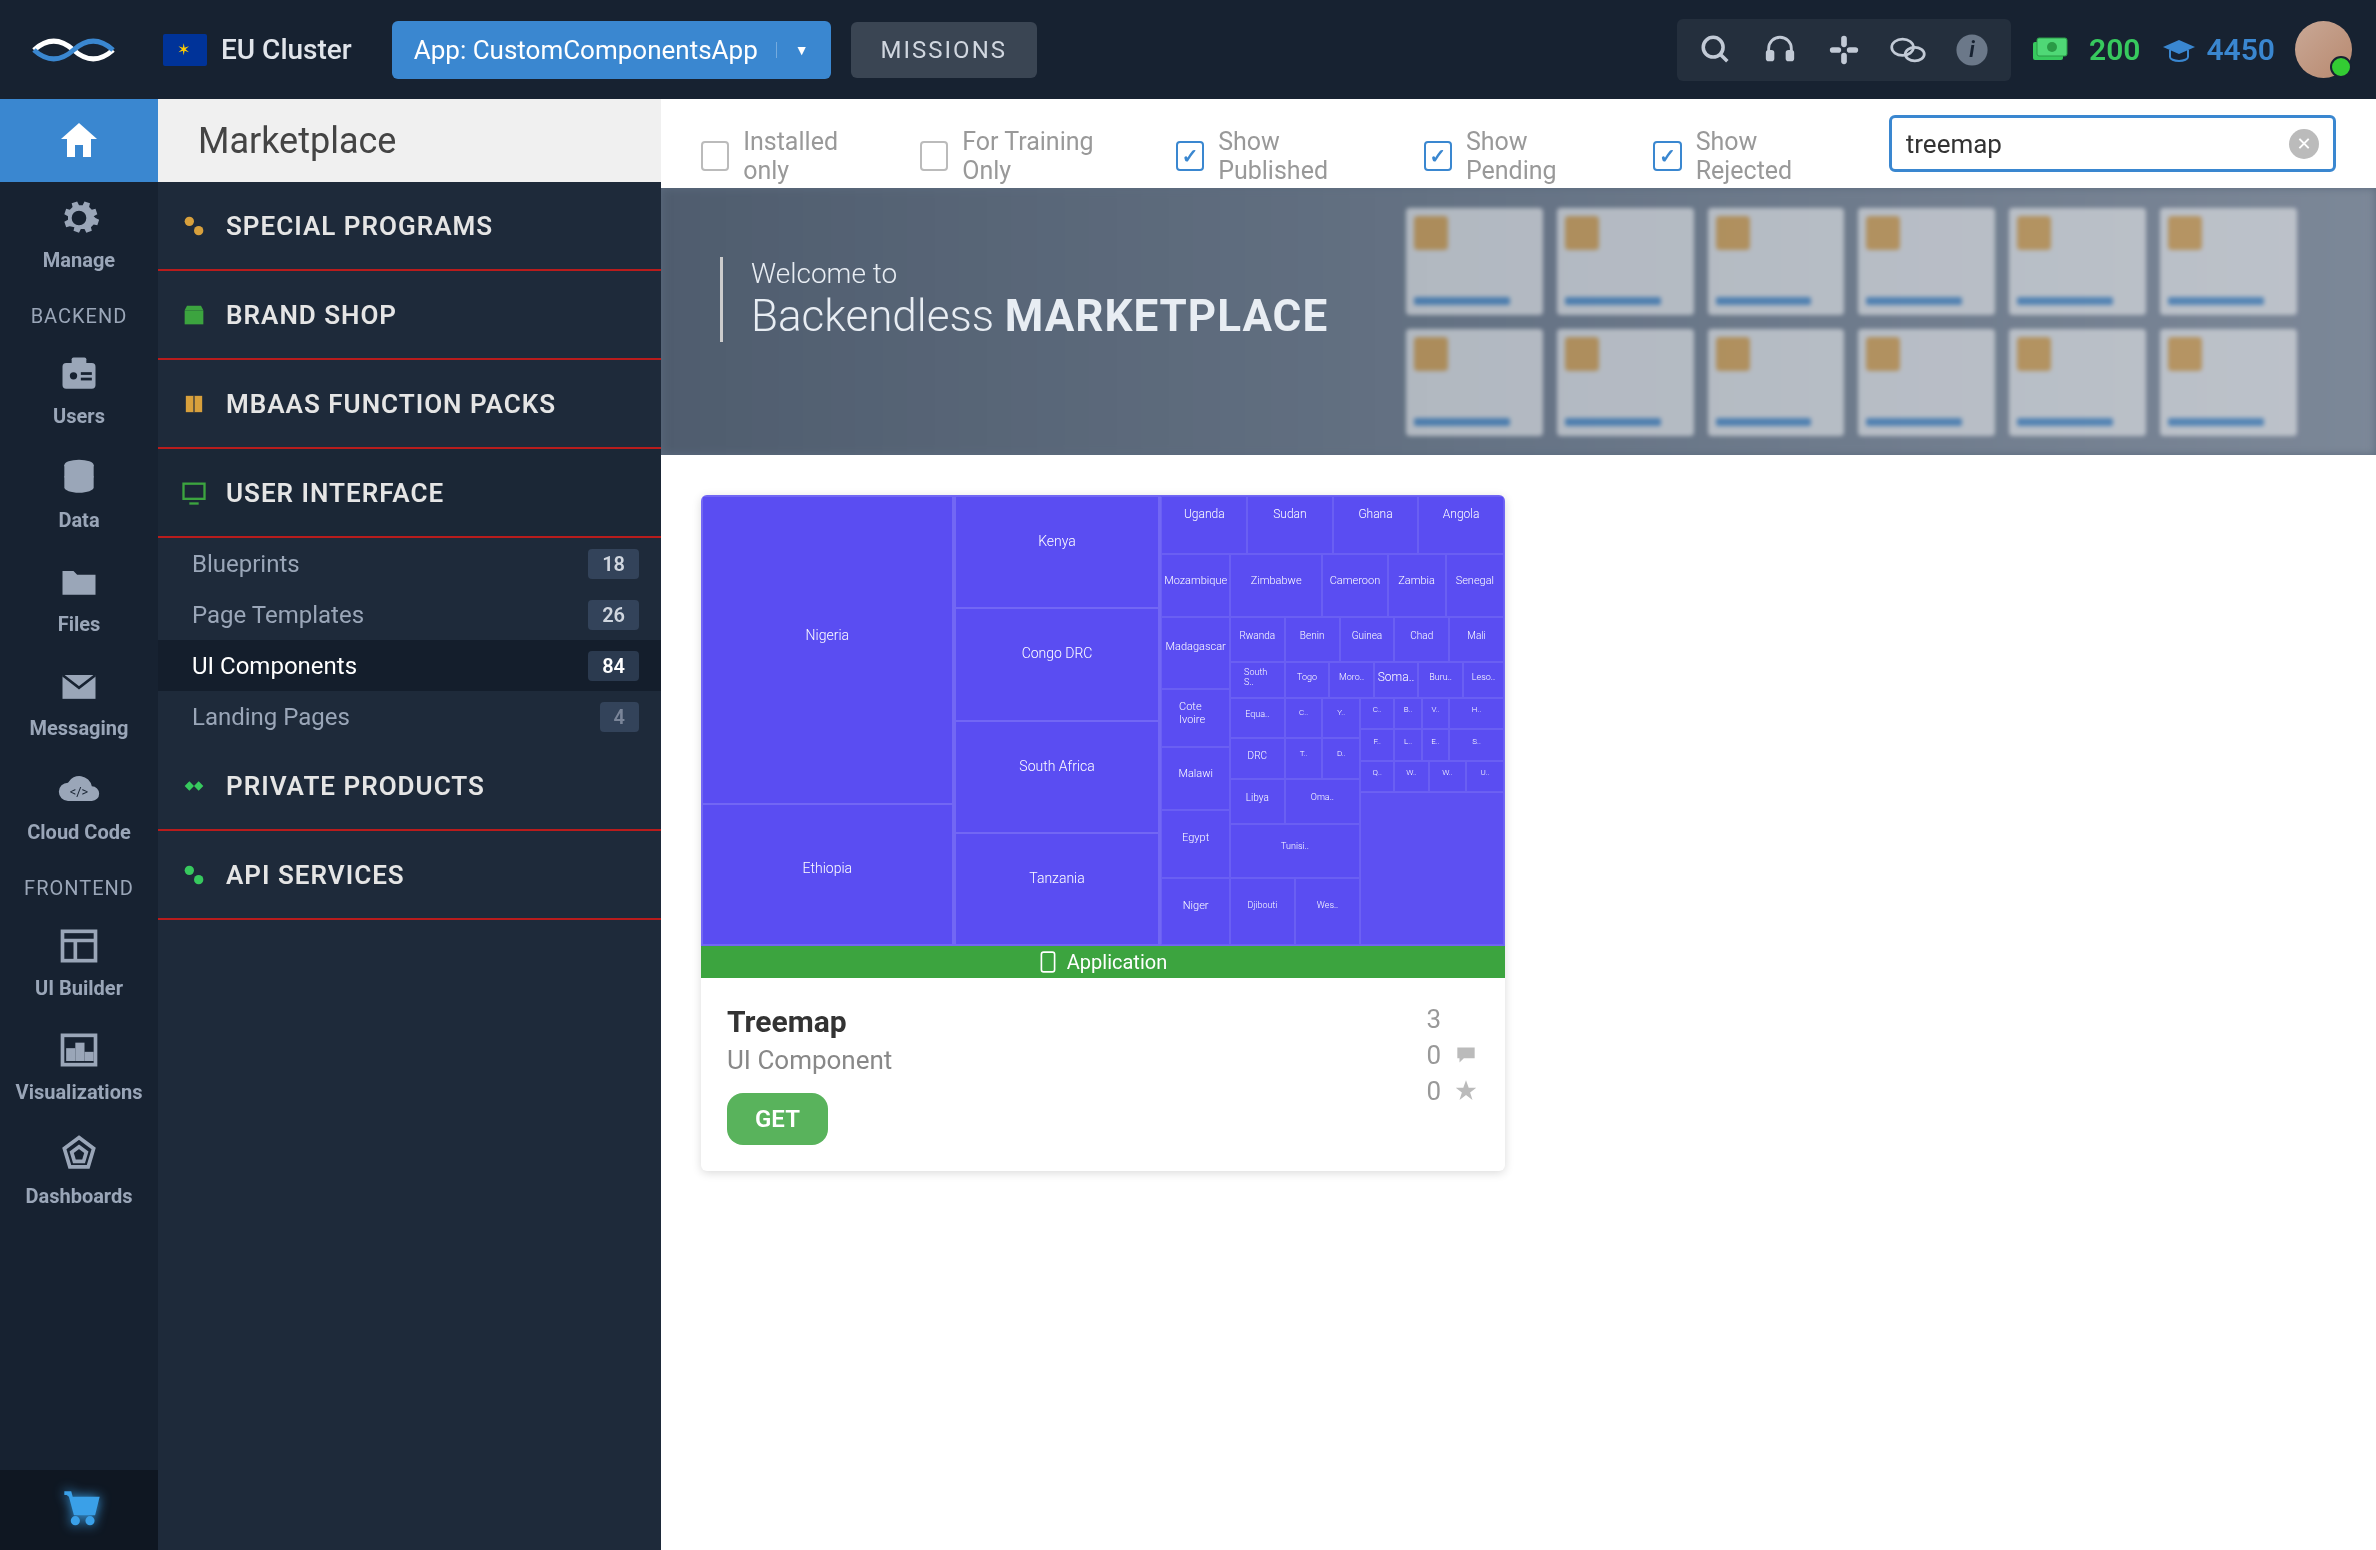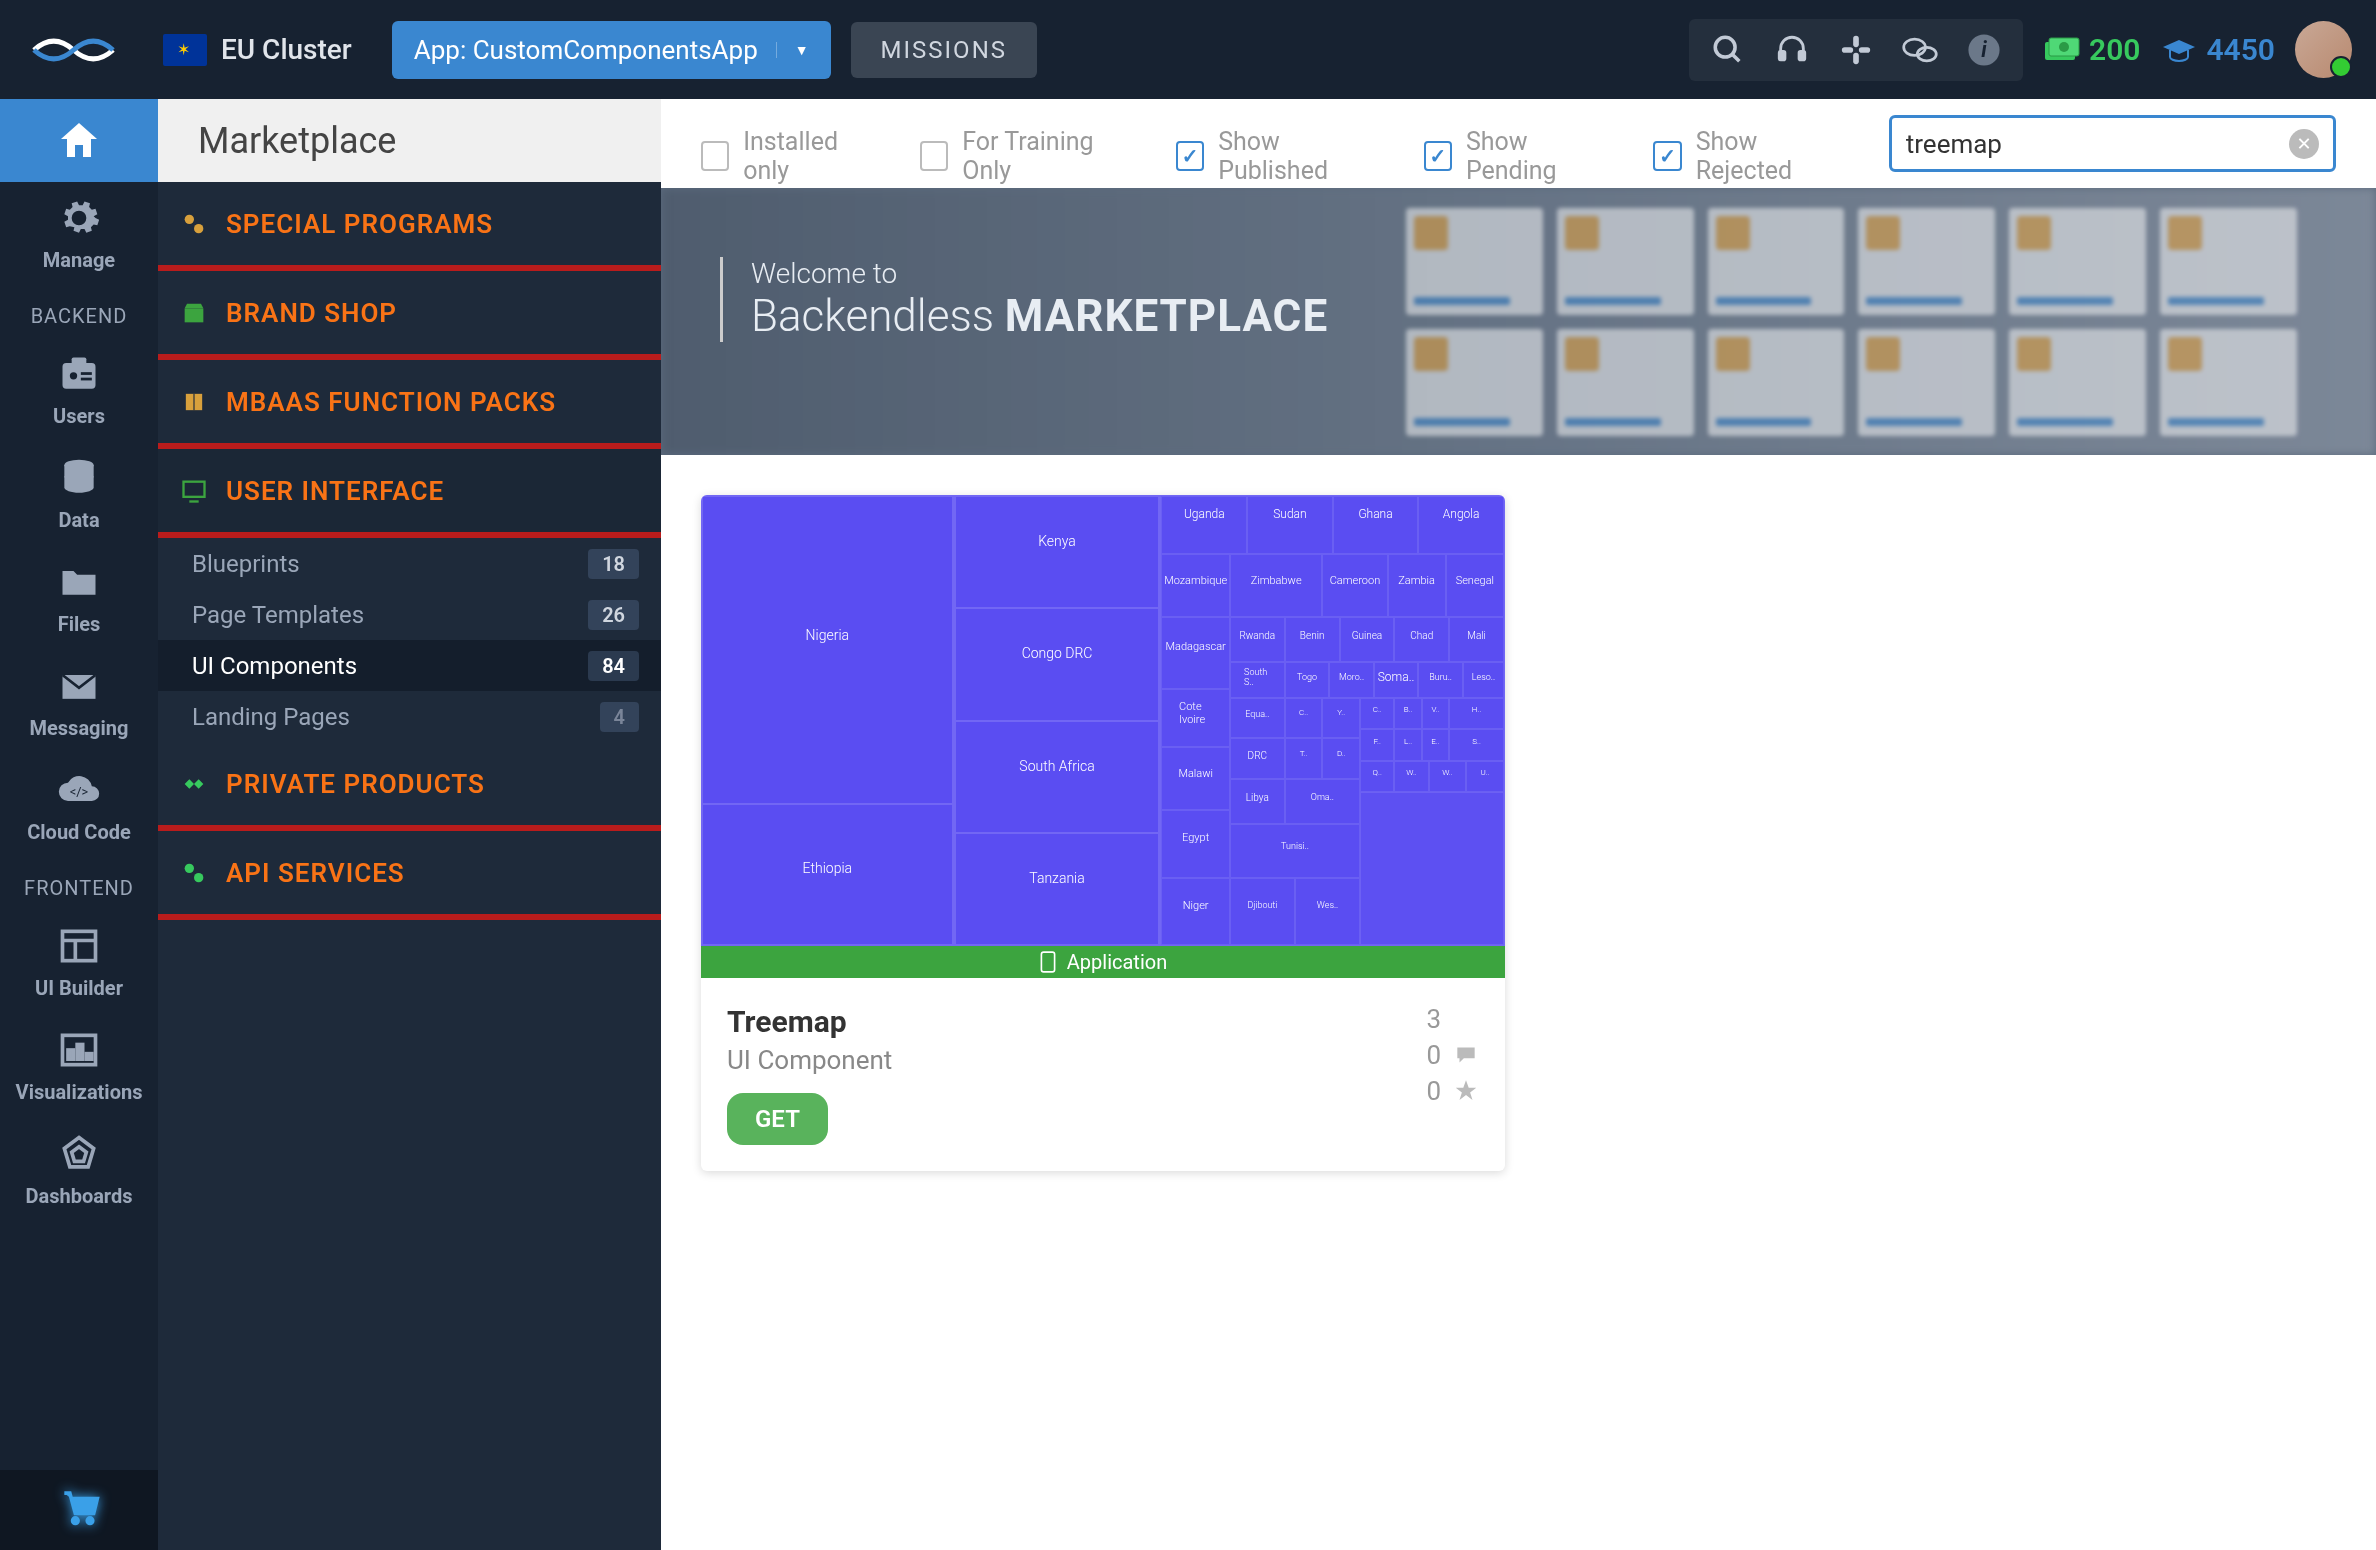--- a/index.html
+++ b/index.html
@@ -8,39 +8,39 @@
 .logo { width:99px; height:50px; display:flex; align-items:center; justify-content:center; margin-right:40px; }
 .eu-flag { width:44px; height:32px; background:#039; display:inline-block; margin-right:14px; border-radius:2px; position:relative; }
 .eu-flag::after { content:"✶"; color:#fc0; font-size:16px; position:absolute; top:6px; left:14px; }
 .cluster-txt { font-size:28px; color:#e1e5eb; font-weight:500; margin-right:40px; }
 .app-pill { background:#3a87d0; color:#fff; font-size:26px; padding:14px 22px; border-radius:6px; display:flex; align-items:center; margin-right:20px; }
 .app-pill .drop { margin-left:18px; padding-left:18px; border-left:1px solid rgba(255,255,255,.3); font-size:14px; }
 .missions-pill { background:#3a4553; color:#d0d6df; font-size:24px; letter-spacing:2px; padding:14px 30px; border-radius:6px; }
 .top-right { position:absolute; right:24px; display:flex; align-items:center; gap:20px; }
 .icon-group { background:#242f3d; border-radius:6px; padding:12px 20px; display:flex; gap:26px; }
 .top-icon { width:38px; height:38px; color:#c2cad6; display:flex; align-items:center; justify-content:center; cursor:pointer; }
-.money { color:#37c95e; font-size:30px; font-weight:600; display:flex; align-items:center; gap:8px; }
+.money { color:#37c95e; font-size:30px; font-weight:600; display:flex; align-items:center; gap:20px; }
 .edu { color:#3a87d0; font-size:30px; font-weight:600; display:flex; align-items:center; gap:8px; }
 .avatar { width:57px; height:57px; border-radius:50%; background:linear-gradient(135deg,#c9a896,#b8896f); position:relative; }
 .avatar::after { content:""; position:absolute; right:0; bottom:0; width:18px; height:18px; background:#3c3; border-radius:50%; border:2px solid #172231; }
 
 .shell { display:flex; height:calc(100% - 99px); }
 .icon-rail { width:158px; background:#172231; padding-top:0; display:flex; flex-direction:column; align-items:center; }
 .rail-home { width:100%; height:83px; background:#3a87d0; display:flex; align-items:center; justify-content:center; }
 .rail-section-label { color:#9aa6b8; font-size:20px; letter-spacing:1px; margin:18px 0 10px; }
 .rail-item { width:100%; display:flex; flex-direction:column; align-items:center; padding:14px 0; color:#9aa6b8; cursor:pointer; }
 .rail-item svg, .rail-item .ico { width:44px; height:44px; margin-bottom:8px; }
 .rail-item span.lbl { font-size:20px;font-weight:bold; }
 .rail-item.active { background:#0f1722; }
 .rail-item.cart { margin-top:auto; }
 .rail-item.cart svg { fill:#3aa0e8; stroke:#3aa0e8; filter:drop-shadow(0 0 6px #3aa0e8); }
 
 .category-sidebar { width:503px; background:#1e2a3a; display:flex; flex-direction:column; }
 .page-header { height:83px; background:#f0f0f0; color:#444; font-size:36px; font-weight:400; display:flex; align-items:center; padding-left:40px; }
-.cat-header { height:89px; display:flex; align-items:center; padding:0 22px; color:#f97316; font-size:26px; font-weight:600; letter-spacing:1px; border-bottom:6px solid #b91c1c; cursor:pointer; }
+.cat-header { height:89px; display:flex; align-items:center; padding:0 22px; color:#e5e5e5; font-size:26px; font-weight:600; letter-spacing:1px; border-bottom:2px solid #b91c1c; cursor:pointer; }
 .cat-header .cat-ico { width:28px; height:28px; margin-right:18px; }
 .sub-list { background:#1e2a3a; }
 .sub-item { height:51px; display:flex; align-items:center; justify-content:space-between; padding:0 22px 0 34px; font-size:24px; color:#9aa6b8; cursor:pointer; position:relative; }
 .sub-item.active { background:#141e2c; color:#fff; }
 .sub-item.active::after { content:""; position:absolute; right:-14px; top:50%; transform:translateY(-50%); border:14px solid transparent; border-right-color:#fff; }
 .sub-item .badge { background:#33435a; color:#d0d6df; font-size:20px; padding:3px 14px; border-radius:4px; font-weight:600; }
 .sub-item.active .badge { background:#2b3a4f; color:#fff; }
 .sub-item .badge.dim { color:#7a8599; }
 
 .main { flex:1; background:#fff; display:flex; flex-direction:column; overflow:hidden; }

